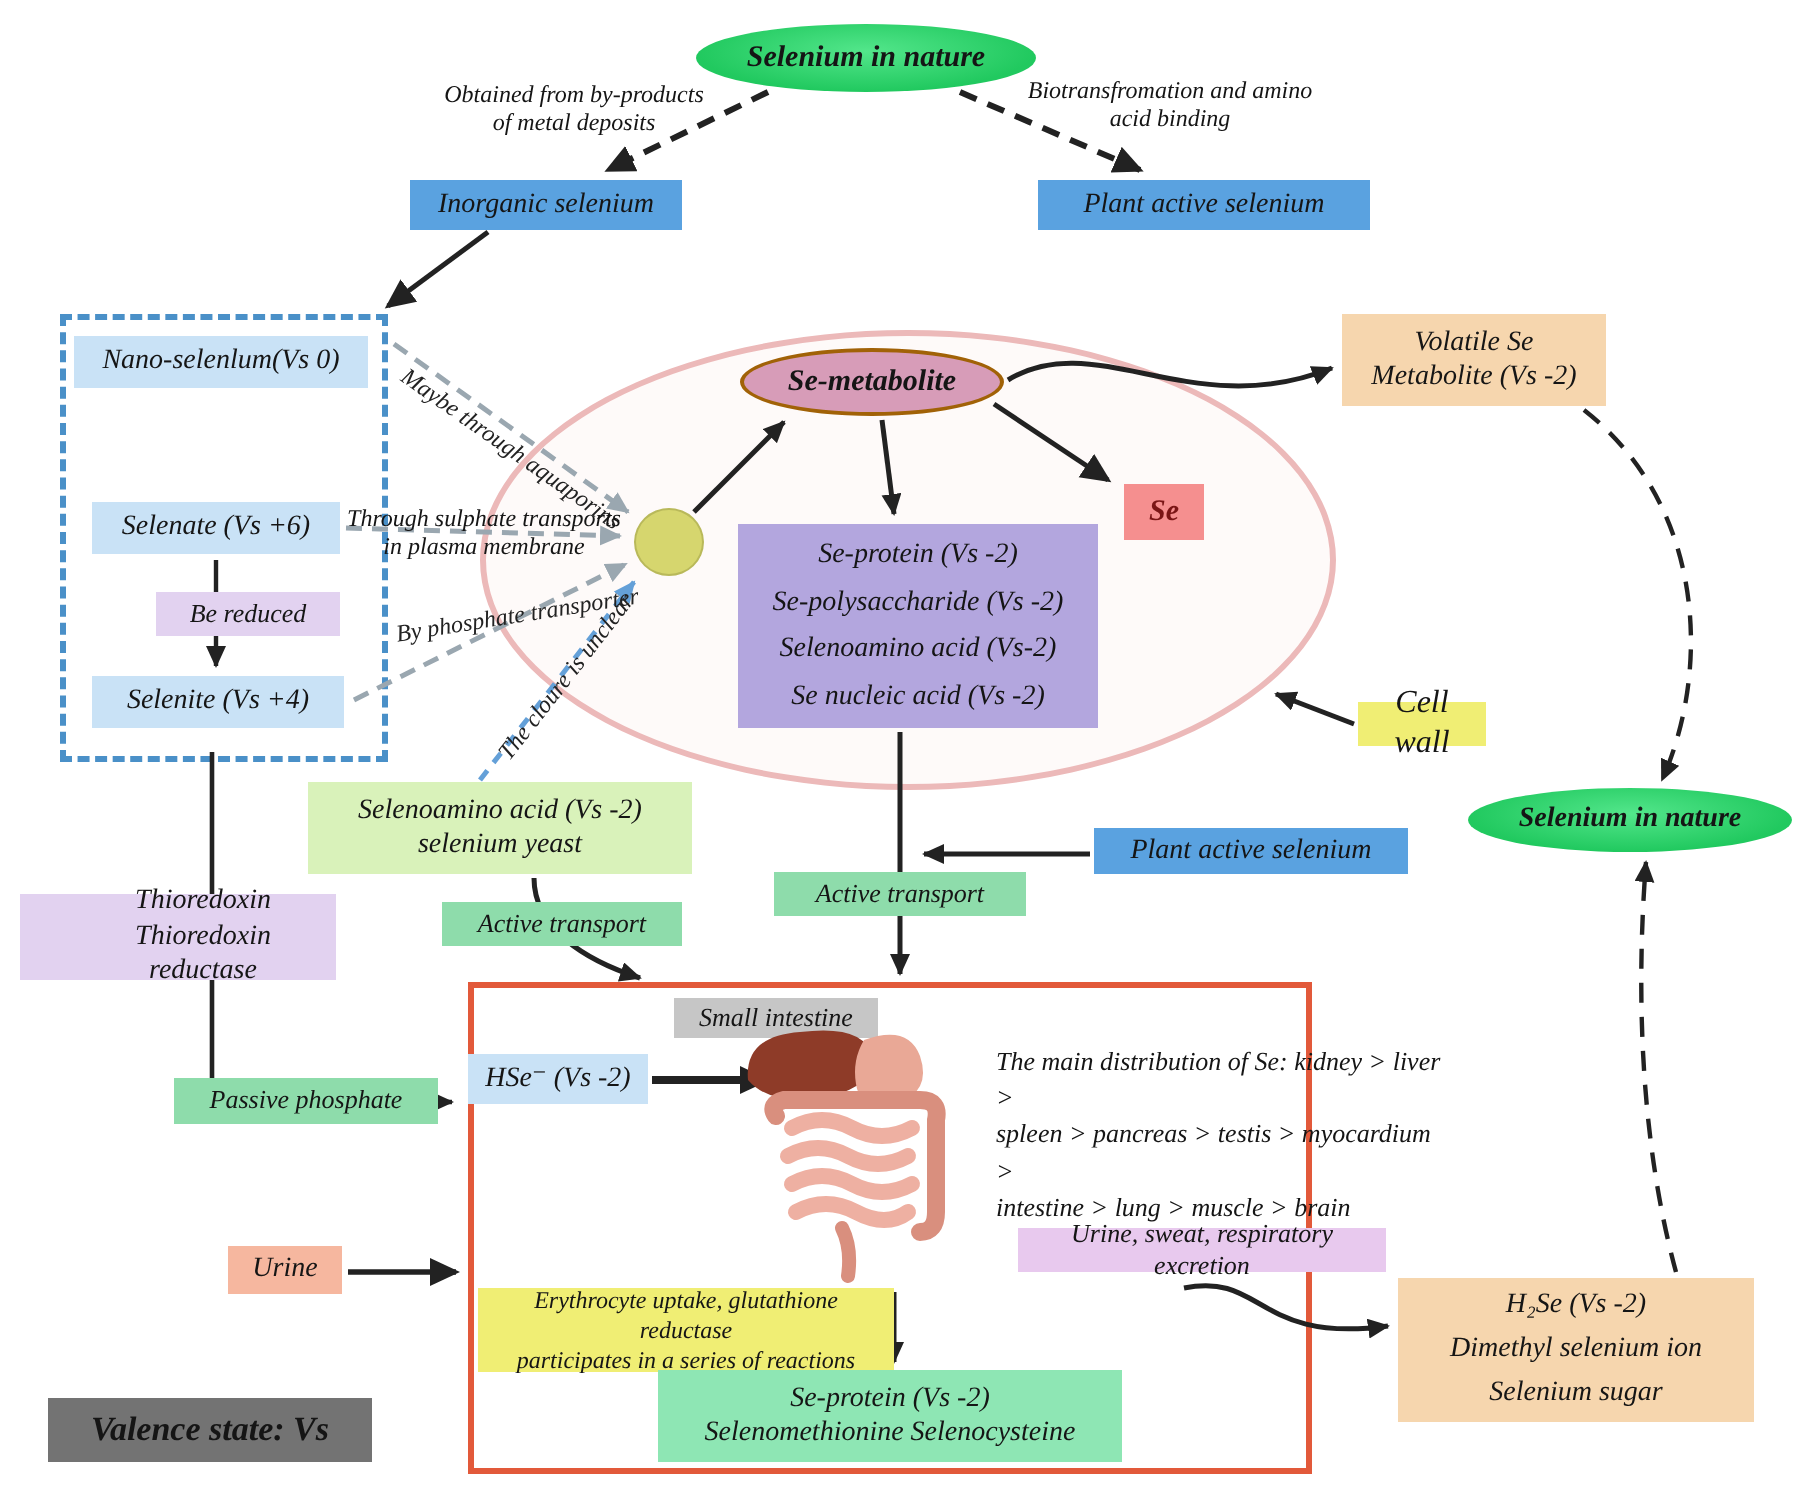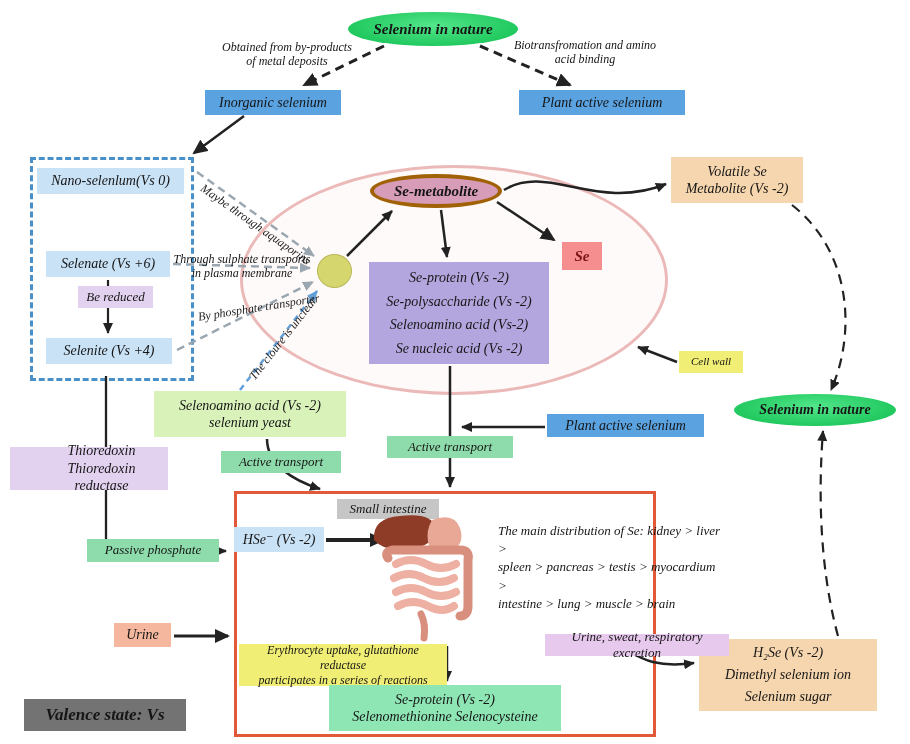--- a/index.html
+++ b/index.html
@@ -104,38 +104,38 @@
   <div class="box ell green b node" style="left:348px;top:12px;width:170px;height:34px;font-size:15px;">Selenium in nature</div>
   <div class="freetext ml node" style="left:207px;top:40px;width:160px;">Obtained from by-products
 of metal deposits</div>
   <div class="freetext ml node" style="left:500px;top:38px;width:170px;">Biotransfromation and amino
 acid binding</div>
   <div class="box blue node" style="left:205px;top:90px;width:136px;height:25px;">Inorganic selenium</div>
   <div class="box blue node" style="left:519px;top:90px;width:166px;height:25px;">Plant active selenium</div>
 
   <div class="box lblue node" style="left:37px;top:168px;width:147px;height:26px;">Nano-selenlum(Vs 0)</div>
   <div class="box lblue node" style="left:46px;top:251px;width:124px;height:26px;">Selenate (Vs +6)</div>
-  <div class="box lav node" style="left:78px;top:286px;width:75px;height:22px;font-size:13px;">Be reduced</div>
+  <div class="box lav node" style="left:78px;top:296px;width:92px;height:22px;font-size:13px;">Be reduced</div>
   <div class="box lblue node" style="left:46px;top:338px;width:126px;height:26px;">Selenite (Vs +4)</div>
 
   <div class="rot" style="left:206px;top:181px;transform:rotate(35deg);">Maybe  through  aquaporins</div>
   <div class="freetext ml node" style="left:166px;top:252px;width:152px;">Through sulphate  transports
 in plasma membrane</div>
   <div class="rot" style="left:197px;top:310px;transform:rotate(-9deg);">By phosphate transporter</div>
   <div class="rot" style="left:246px;top:374px;transform:rotate(-52deg);">The cloure is unclear</div>
 
-  <div class="box ell b node" style="left:370px;top:174px;width:132px;height:34px;background:#d79cb8;border:4px solid #a16207;font-size:15px;">Se-metabolite</div>
+  <div class="box ell b node" style="left:370px;top:174px;width:132px;height:34px;background:#d79cb8;border:2px solid #a16207;font-size:15px;">Se-metabolite</div>
   <div class="box redbox b node" style="left:562px;top:242px;width:40px;height:28px;color:#7a1515;font-size:15px;">Se</div>
   <div class="box purple node" style="left:369px;top:262px;width:180px;height:102px;flex-direction:column;justify-content:space-around;padding:4px 2px;">
     <div>Se-protein (Vs  -2)</div>
     <div>Se-polysaccharide (Vs -2)</div>
     <div>Selenoamino acid (Vs-2)</div>
     <div>Se nucleic acid (Vs -2)</div>
   </div>
-  <div class="box yellow node" style="left:679px;top:351px;width:64px;height:22px;font-size:11px;">Cell wall</div>
+  <div class="box yellow node" style="left:679px;top:351px;width:64px;height:22px;font-size:16px;">Cell wall</div>
 
   <div class="box orange ml node" style="left:671px;top:157px;width:132px;height:46px;">Volatile  Se
 Metabolite (Vs -2)</div>
   <div class="box ell green b node" style="left:734px;top:394px;width:162px;height:32px;font-size:14px;">Selenium in nature</div>
   <div class="box orange node" style="left:699px;top:639px;width:178px;height:72px;flex-direction:column;justify-content:space-around;padding:3px 2px;">
     <div>H₂Se (Vs -2)</div>
     <div>Dimethyl selenium ion</div>
     <div>Selenium sugar</div>
   </div>
 
@@ -161,19 +161,19 @@
     <path d="M32,100 Q47,92 62,100 T88,100" fill="none" stroke="#eeb0a2" stroke-width="8" stroke-linecap="round"></path>
     <path d="M55,108 Q60,118 58,132" fill="none" stroke="#d98f7e" stroke-width="7" stroke-linecap="round"></path>
   </svg>
 
   <div class="freetext ml node" style="left:498px;top:522px;width:226px;font-size:13px;text-align:left;line-height:1.4;">The main distribution of Se: kidney &gt; liver &gt;
 spleen &gt; pancreas &gt; testis &gt; myocardium &gt;
 intestine &gt; lung &gt; muscle &gt; brain</div>
   <div class="box salmon node" style="left:114px;top:623px;width:57px;height:24px;">Urine</div>
   <div class="box yellow ml node" style="left:239px;top:644px;width:208px;height:42px;font-size:12px;">Erythrocyte uptake, glutathione reductase
 participates in a series of reactions</div>
-  <div class="box node" style="left:509px;top:634px;width:184px;height:22px;font-size:13px;background:#e8c9ee;margin-left:36px;">Urine, sweat, respiratory excretion</div>
+  <div class="box node" style="left:509px;top:614px;width:184px;height:22px;font-size:13px;background:#e8c9ee;">Urine, sweat, respiratory excretion</div>
   <div class="box mint ml node" style="left:329px;top:685px;width:232px;height:46px;">Se-protein (Vs  -2)
 Selenomethionine Selenocysteine</div>
 
   <div class="box pinkbox b node" style="left:24px;top:699px;width:162px;height:32px;font-size:17px;">Valence state: Vs</div>
 
 </div>
 
 </body></html>

